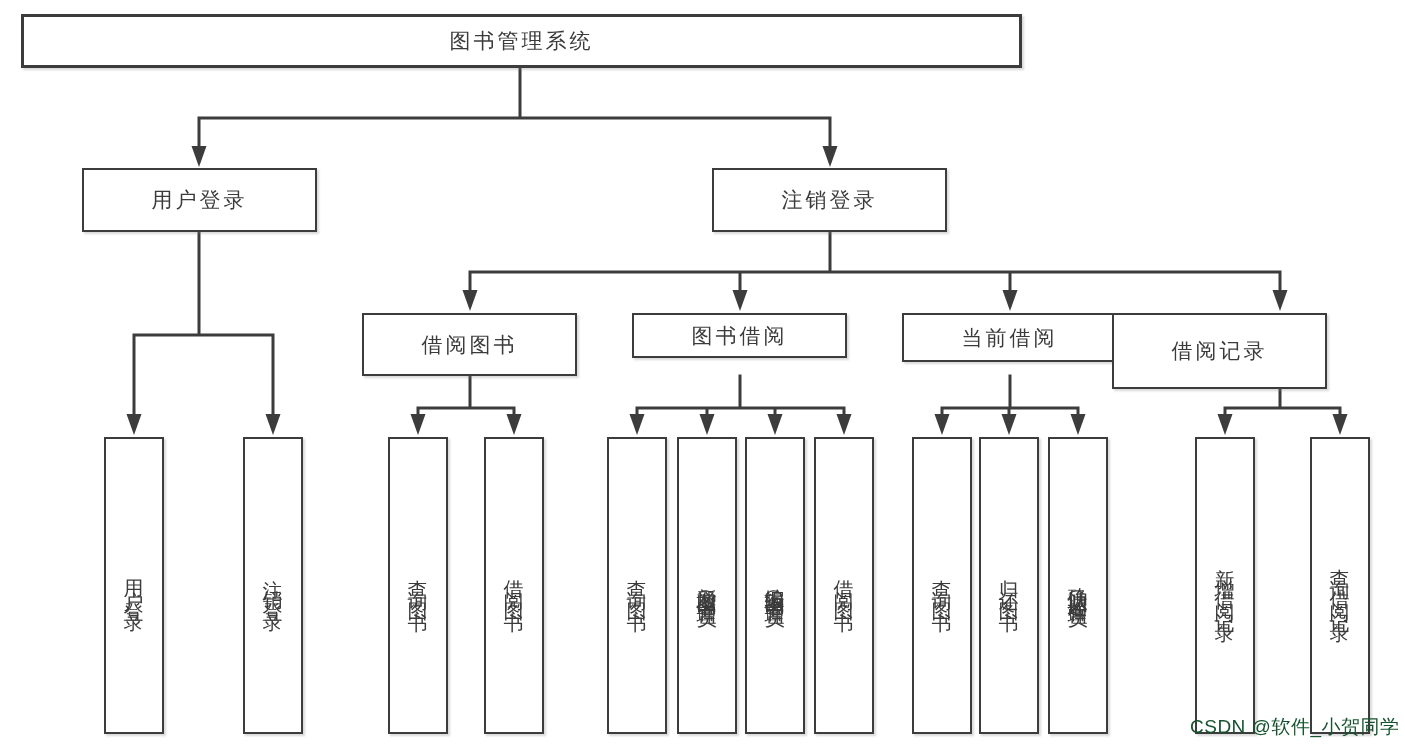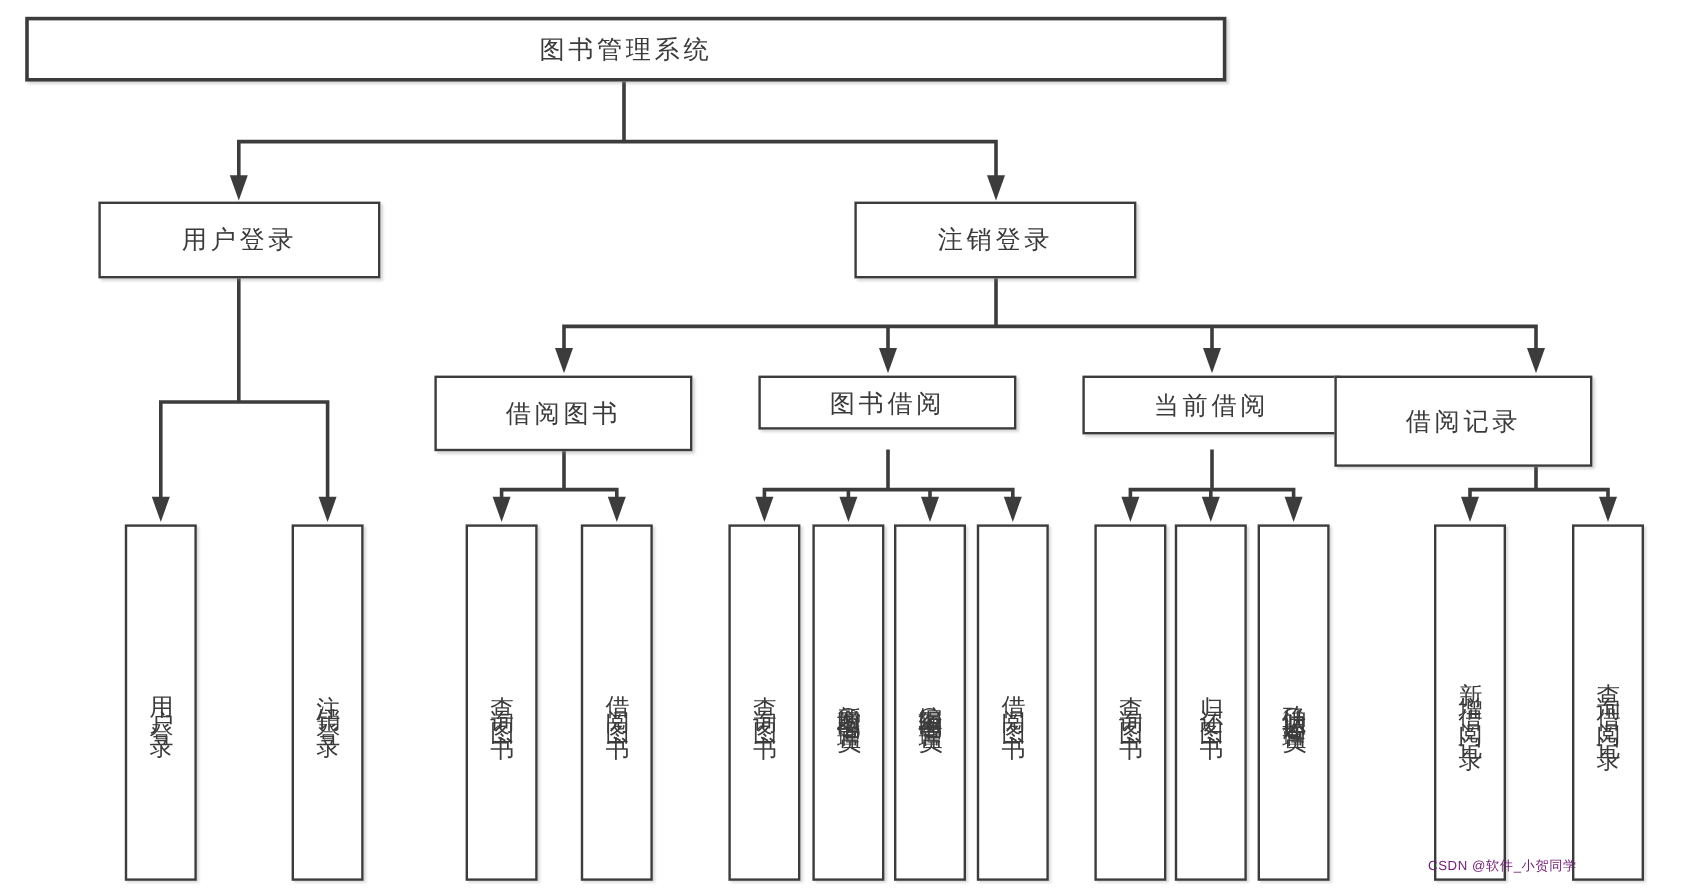--- a/index.html
+++ b/index.html
@@ -44,23 +44,23 @@
     letter-spacing: 11px;
     line-height: 1;
   }
   .vnode.tight {
     letter-spacing: 3px;
   }
   .watermark {
     position: absolute;
     left: 1190px;
     top: 714px;
-    font-size: 11px;
+    font-size: 19px;
     letter-spacing: 0.5px;
-    color: #701a75;
+    color: #14532d;
     white-space: nowrap;
     z-index: 5;
   }
   svg .wire {
     stroke: #3c3c3c;
     stroke-width: 3;
     fill: none;
     stroke-linecap: square;
   }
   svg .head {

